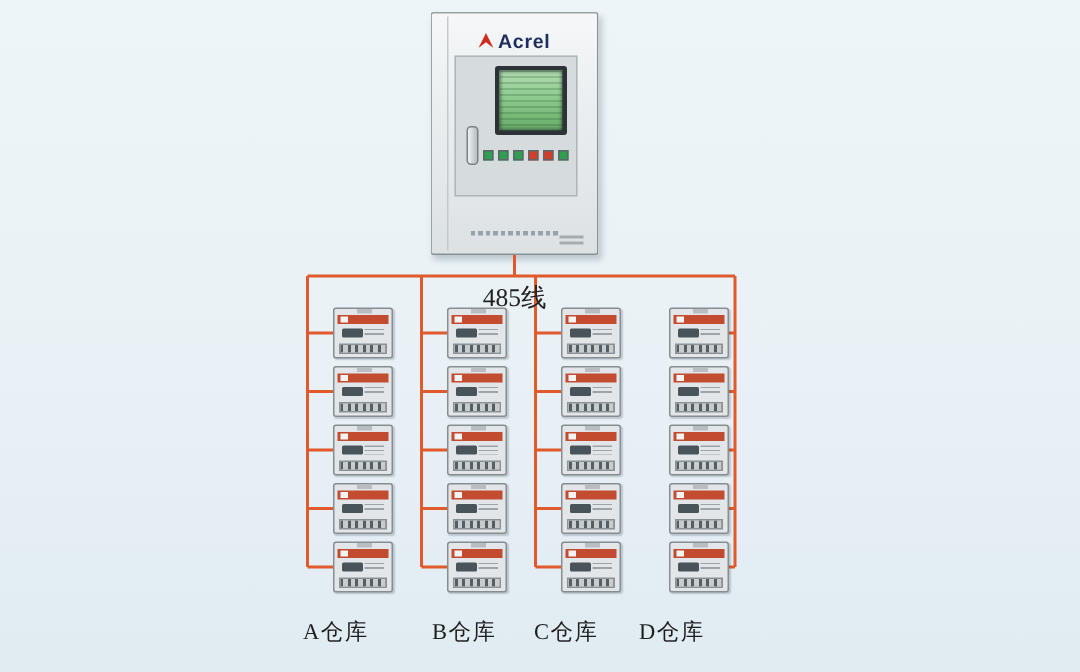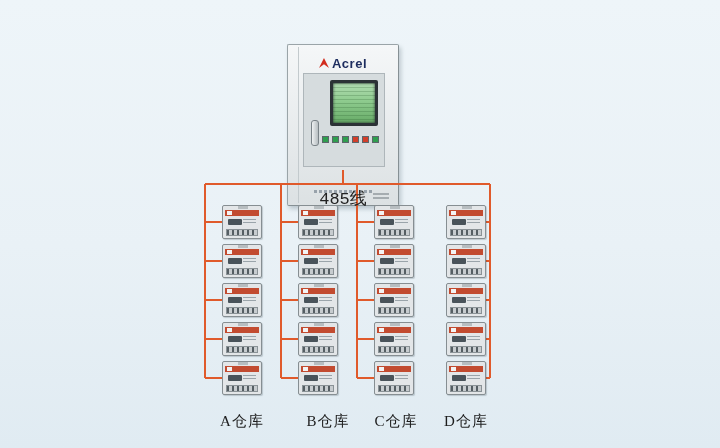--- a/index.html
+++ b/index.html
@@ -17,21 +17,20 @@
     background:linear-gradient(180deg,#eef5f9, var(--bg) 55%, #e0ebf2);
   }
 
   
   .cabinet{
     position:absolute;left:287px;top:8px;width:112px;height:162px;
     background:linear-gradient(180deg,#f5f7f8,#dce1e3);
     border:1px solid #9aa4a8;border-right-color:#869094;border-bottom-color:#869094;
     border-radius:2px;
     box-shadow:2px 3px 4px rgba(70,90,100,.28);
-    margin-top:36px;
   }
   .cabinet::before{ 
     content:"";position:absolute;left:10px;top:2px;bottom:2px;width:1px;background:#c3cacd;
   }
   .logo{position:absolute;top:10px;left:0;right:0;height:16px;
         display:flex;align-items:center;justify-content:center;gap:3px;}
   .logo-mark{width:10px;height:10px;background:#d22c1e;
              clip-path:polygon(0 100%,50% 0,100% 100%,50% 62%);}
   .logo-text{font-weight:bold;font-size:13px;color:var(--navy);letter-spacing:.5px;}
   .panel{position:absolute;left:15px;top:28px;width:82px;height:94px;
@@ -49,38 +48,38 @@
   .buttons{position:absolute;left:18px;top:62px;display:flex;gap:3px;}
   .buttons i{display:block;width:7px;height:7px;border:1px solid #5c666b;}
   .nameplate{position:absolute;left:26px;right:26px;bottom:12px;height:3px;
      background:repeating-linear-gradient(90deg,#98a2ab 0 3px,rgba(0,0,0,0) 3px 5px);}
   .vents{position:absolute;right:9px;bottom:4px;width:16px;}
   .vents i{display:block;height:2px;background:#a5acb0;margin:2px 0;}
 
   
   #wires{position:absolute;left:0;top:0;pointer-events:none;color:var(--line);}
   .bus-label{position:absolute;left:303px;top:187px;width:80px;text-align:center;
-             font-family:Liberation Mono, monospace;font-size:17px;color:#222;}
+             font-family:Liberation Serif, serif;font-size:17px;color:#222;}
 
   
   .col{position:absolute;top:205px;display:flex;flex-direction:column;gap:5px;}
   .device{position:relative;width:40px;height:34px;background:#e3e6e8;
           border:1px solid #868e92;border-radius:2px;
           box-shadow:1px 1px 1px rgba(40,60,70,.22);}
   .d-clip{position:absolute;left:15px;top:0;width:10px;height:3px;background:#b7bdc0;}
   .d-band{position:absolute;left:2px;right:2px;top:4px;height:6px;background:var(--band);}
   .d-chip{position:absolute;left:4px;top:5px;width:5px;height:4px;background:#f3f3f3;}
   .d-screen{position:absolute;left:5px;top:13px;width:14px;height:6px;
             background:#49535a;border-radius:1px;}
   .d-lines{position:absolute;right:5px;top:13px;width:13px;height:6px;
            background:repeating-linear-gradient(180deg,#9aa4aa 0 1px,rgba(0,0,0,0) 1px 3px);}
   .d-terms{position:absolute;left:3px;right:3px;bottom:2px;height:7px;
            border:1px solid #8a9296;
            background:repeating-linear-gradient(90deg,#555e63 0 2px,#c7cccf 2px 5px);}
-  .col-label{position:absolute;top:412px;width:80px;text-align:center;
+  .col-label{position:absolute;top:412px;width:80px;
              font-family:"Liberation Serif",serif;font-size:15px;color:#1d1d1d;letter-spacing:1px;}
 </style>
 </head>
 <body>
 
 <div class="stage" id="stage">
 
   <div class="cabinet">
     <div class="logo">
       <span class="logo-mark"></span>

